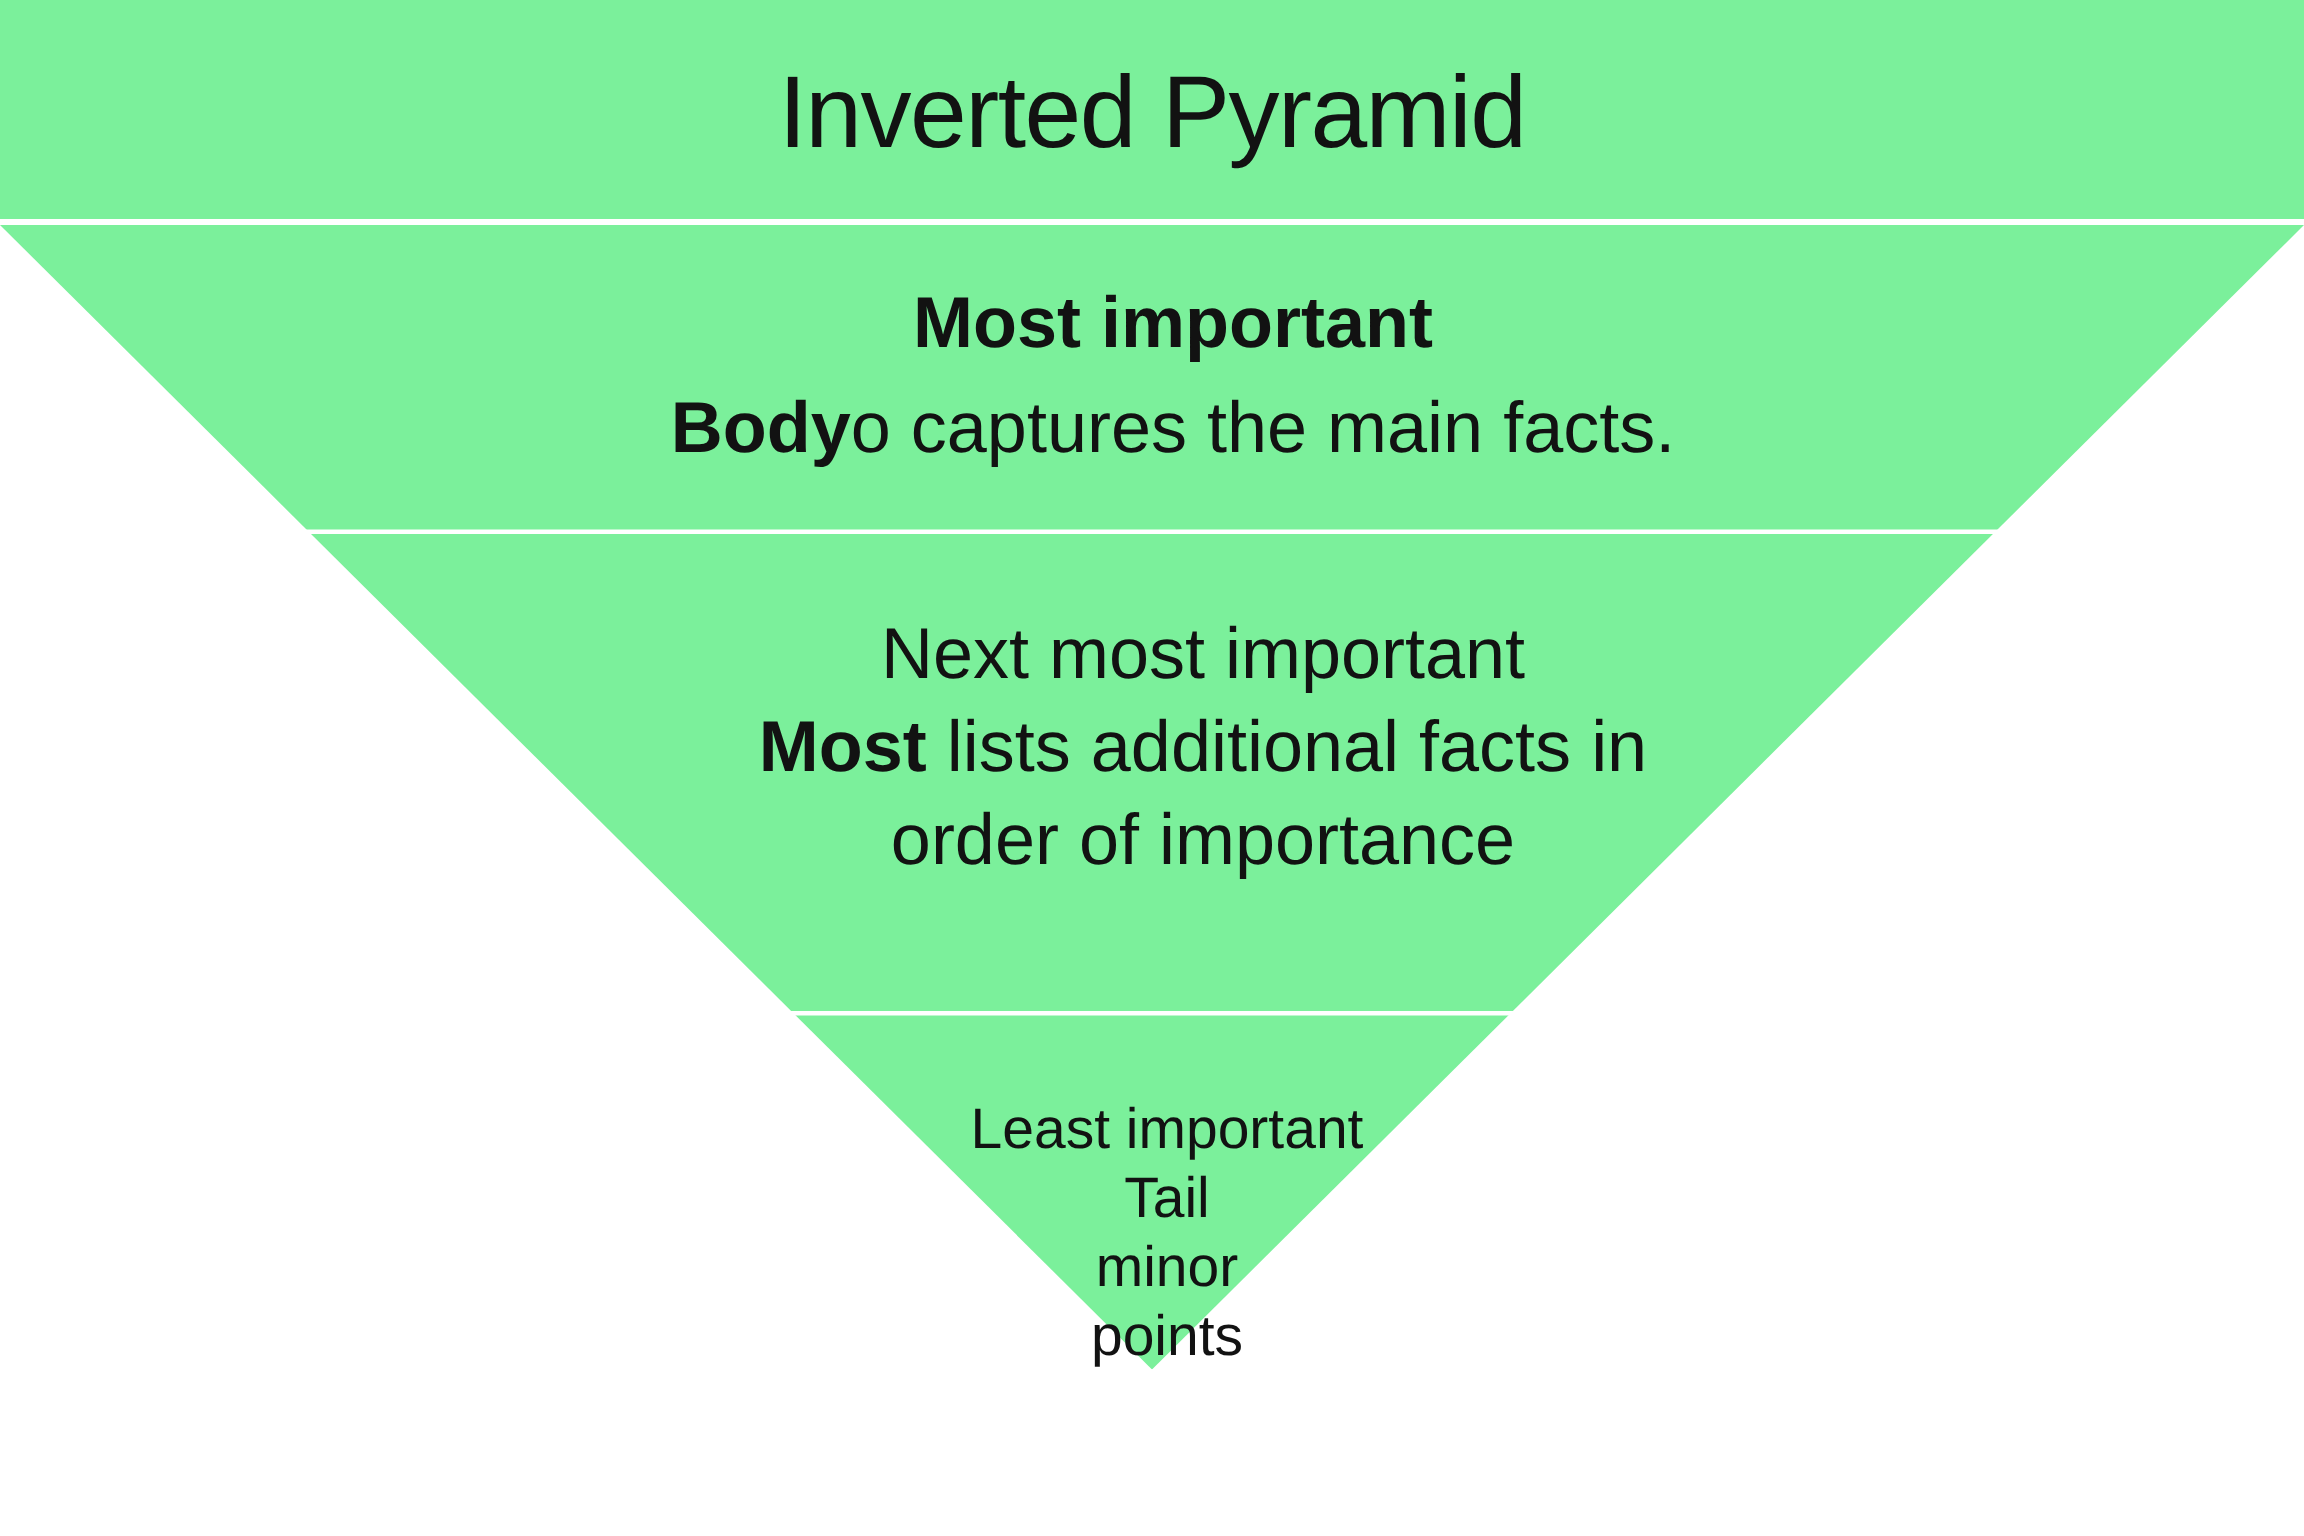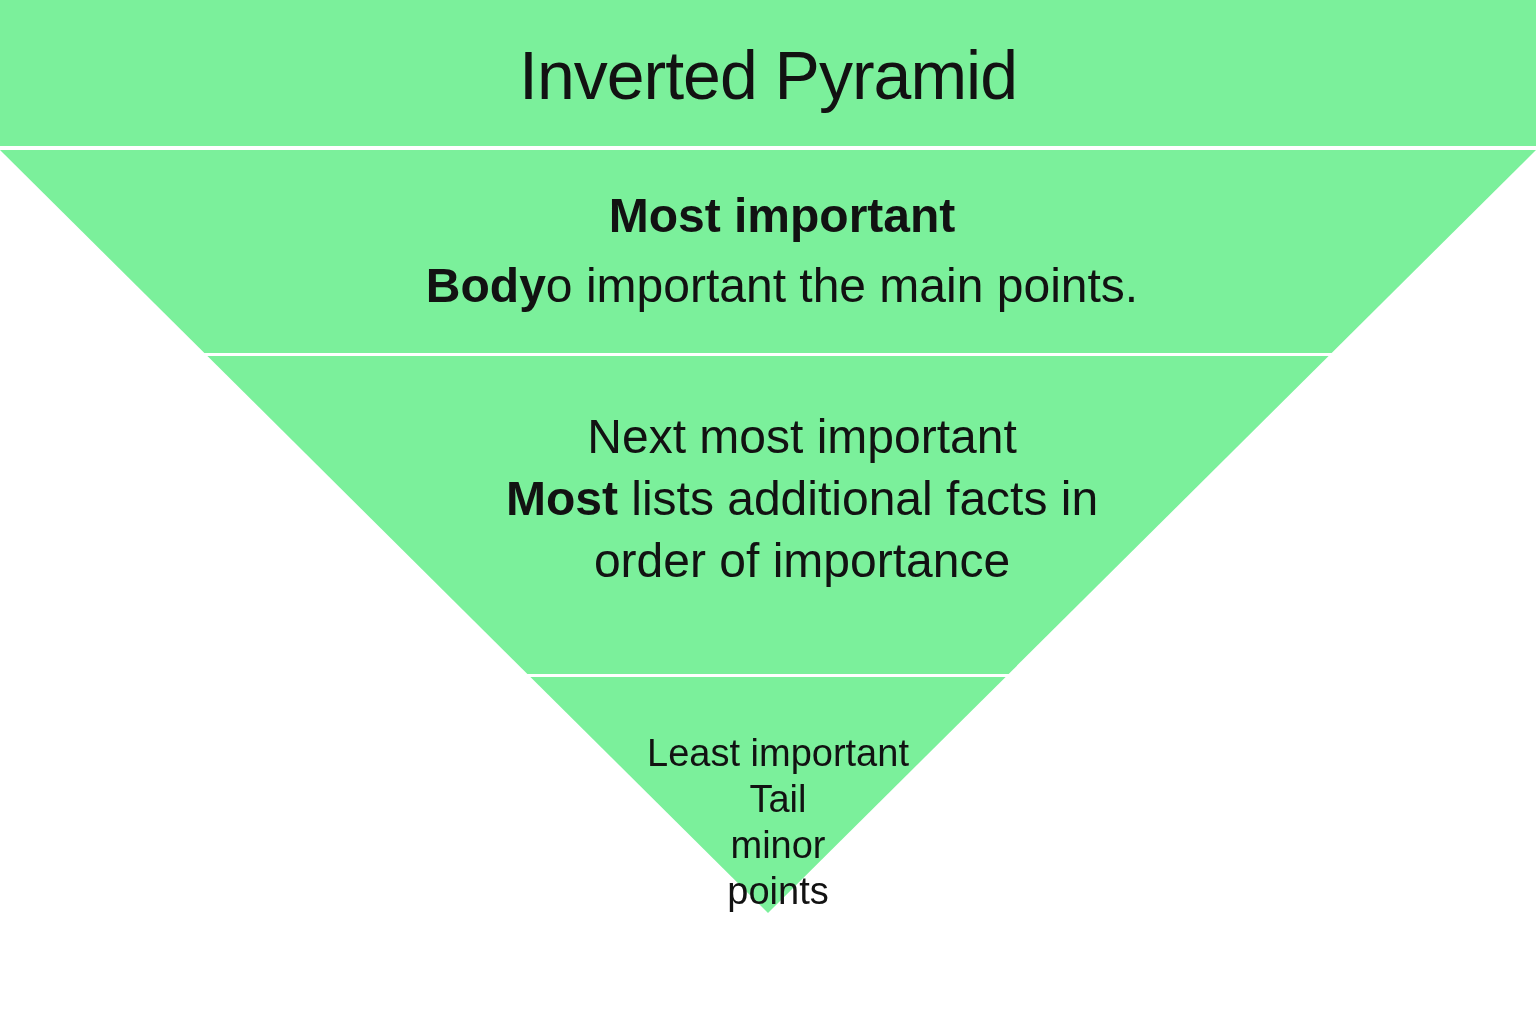--- a/index.html
+++ b/index.html
@@ -91,21 +91,21 @@
 
   <div class="triangle"></div>
 
   <div class="divider divider-2"></div>
   <div class="divider divider-3"></div>
 
   <h1 class="title">Inverted Pyramid</h1>
 
   <div class="section section-top">
     <div class="bold">Most important</div>
-    <div><span class="bold">Body</span><span>o important the main points.</span></div>
+    <div><span class="bold">Body</span><span>o captures the main facts.</span></div>
   </div>
 
   <div class="section section-middle">
     <div>Next most important</div>
     <div><span class="bold">Most</span><span> lists additional facts in</span></div>
     <div>order of importance</div>
   </div>
 
   <div class="section section-bottom">
     <div>Least important</div>

